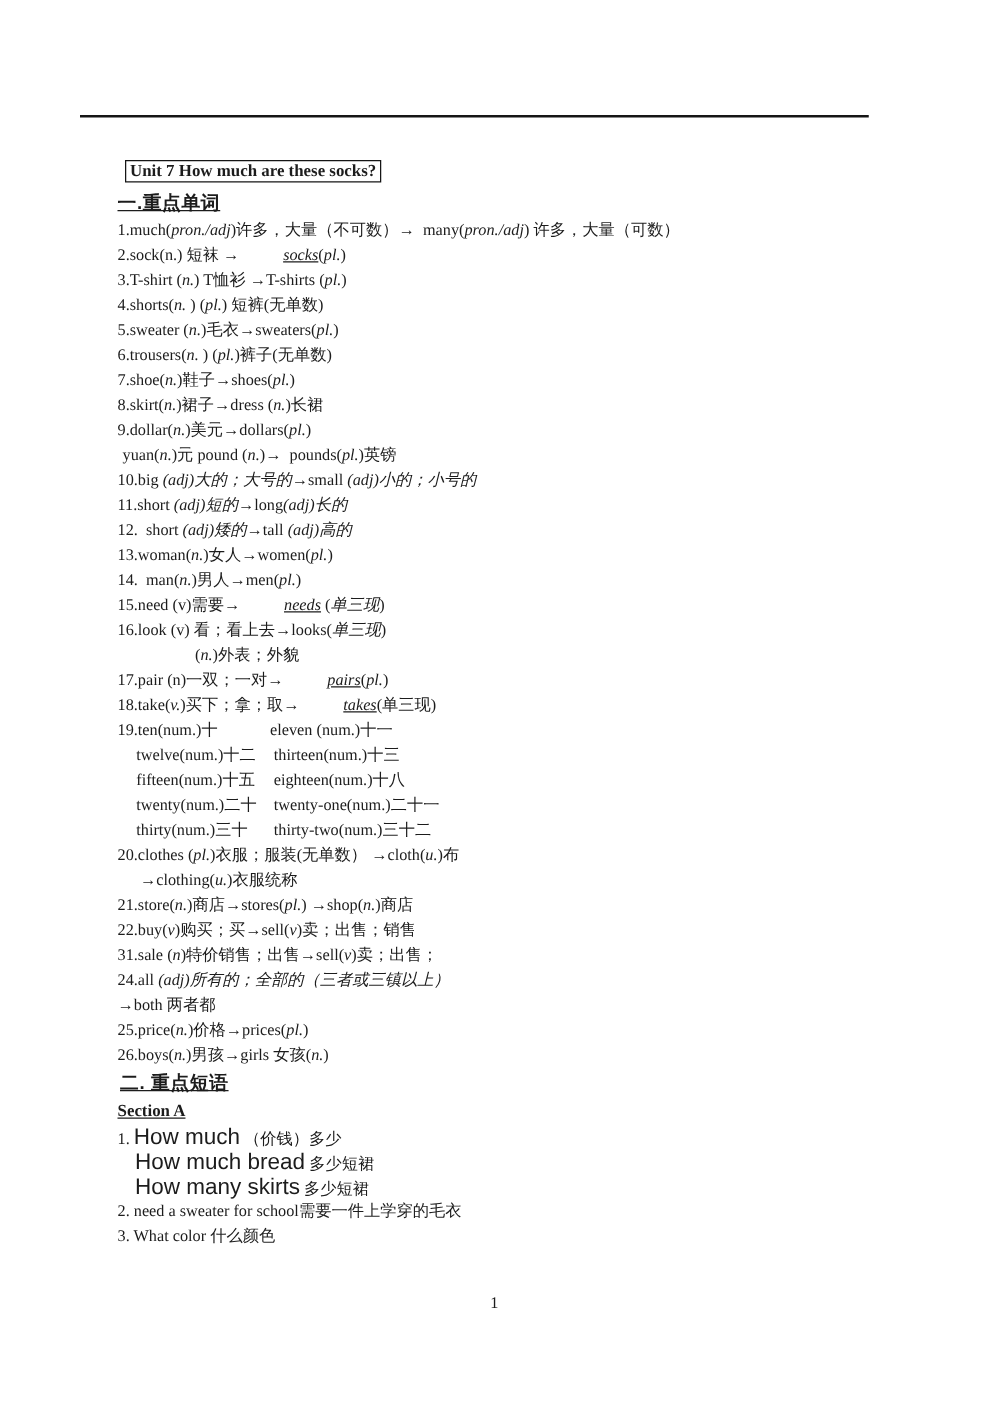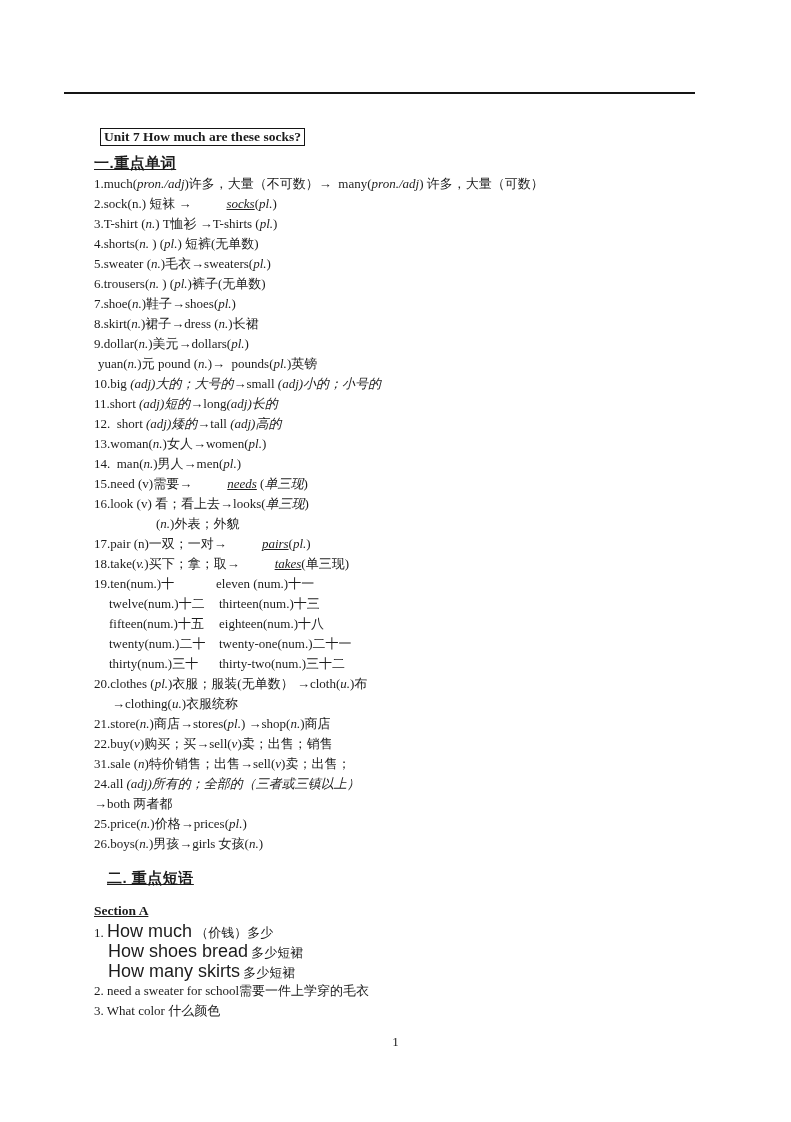--- a/index.html
+++ b/index.html
@@ -4,21 +4,21 @@
 <style>
   html,body{margin:0;padding:0;background:#ffffff;}
   .page{position:relative;width:791px;height:1122px;background:#ffffff;
         font-family:"Liberation Serif",serif;color:#1c1c1c;overflow:hidden;}
   .header-rule{position:absolute;left:64px;top:92px;width:631px;height:2px;background:#151515;}
   .content{position:absolute;left:94px;top:126px;width:640px;}
   .title-box{display:inline-block;margin:2px 0 0 6px;border:1.5px solid #151515;
              padding:0 3px;font-weight:bold;font-size:13.5px;line-height:16px;}
   .h-words{margin:8px 0 2px 0;font-size:15px;font-weight:bold;text-decoration:underline;
            font-family:"Liberation Sans",sans-serif;line-height:18px;letter-spacing:.5px;}
-  .h-phrases{margin:13px;font-size:15px;font-weight:bold;text-decoration:underline;
+  .h-phrases{margin:2px;font-size:15px;font-weight:bold;text-decoration:underline;
              font-family:"Liberation Sans",sans-serif;line-height:21px;letter-spacing:.5px;}
   .h-section{margin:0;font-size:13.5px;font-weight:bold;text-decoration:underline;line-height:20px;}
   .line{font-size:13px;line-height:20px;height:20px;white-space:pre;}
   .it{font-style:italic;}
   .un{text-decoration:underline;margin-left:35px;}
   .sans{font-family:"Liberation Sans",sans-serif;font-size:18px;}
   .col{display:inline-block;}
   .page-number{position:absolute;top:1034px;left:0;width:100%;text-align:center;
                font-size:13px;color:#1c1c1c;}
   .footer{position:absolute;top:1120px;left:0;width:100%;text-align:center;font-size:20px;
@@ -71,21 +71,21 @@
         <div class="line"><span>25.price(</span><span class="it">n.</span><span>)价格→prices(</span><span class="it">pl.</span><span>)</span></div>
         <div class="line"><span>26.boys(</span><span class="it">n.</span><span>)男孩→girls 女孩(</span><span class="it">n.</span><span>)</span></div>
       </div>
 
     <div class="h-phrases">二. 重点短语</div>
 
     <div class="h-section">Section A</div>
 
     <div id="phrases-list">
         <div class="line"><span>1. </span><span class="sans">How much</span><span> （价钱）多少</span></div>
-        <div class="line" style="padding-left: 14px;"><span class="sans">How shoes bread</span><span> 多少短裙</span></div>
+        <div class="line" style="padding-left: 14px;"><span class="sans">How much bread</span><span> 多少短裙</span></div>
         <div class="line" style="padding-left: 14px;"><span class="sans">How many skirts</span><span> 多少短裙</span></div>
         <div class="line"><span>2. need a sweater for school需要一件上学穿的毛衣</span></div>
         <div class="line"><span>3. What color 什么颜色</span></div>
       </div>
   </div>
 
   <div class="page-number">1</div>
 
   <div class="footer">墨痕题库 https://xk.mohen999.com/</div>
 </div>

